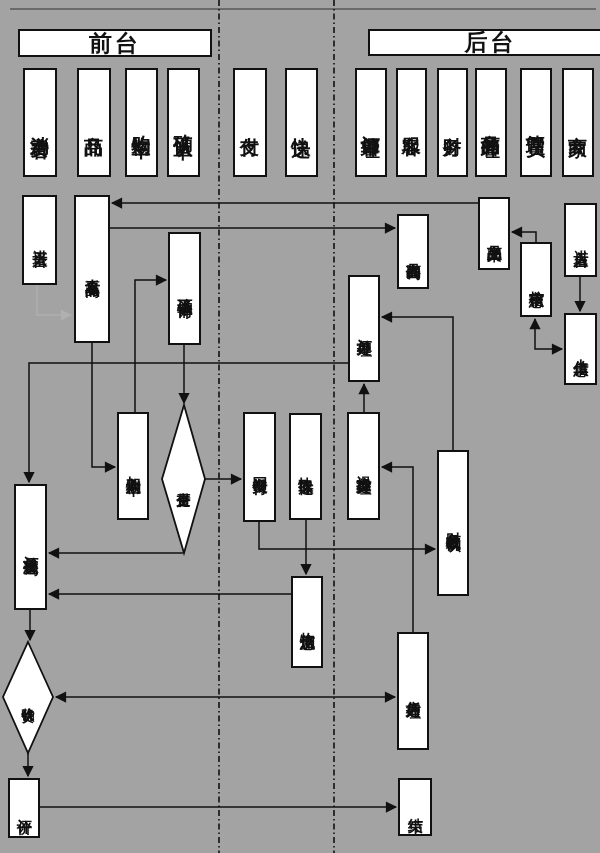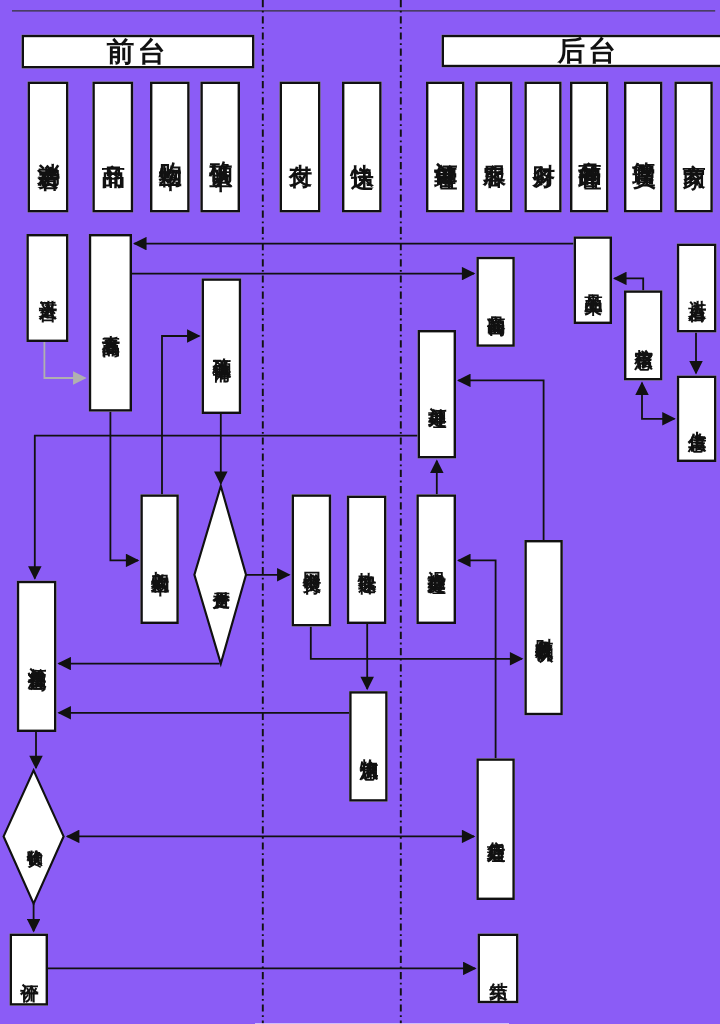--- a/index.html
+++ b/index.html
@@ -1,17 +1,17 @@
 <!DOCTYPE html>
 <html><head>
 <meta charset="utf-8">
 <style>
   html,body{margin:0;padding:0;background:#ffffff;}
   .canvas{
-    position:relative;width:600px;height:853px;background:#8b5cf6;overflow:hidden;
+    position:relative;width:600px;height:853px;background:#a3a3a3;overflow:hidden;
     font-family:"DejaVu Sans","Liberation Sans",sans-serif;color:#111;
   }
   svg.layer{position:absolute;left:0;top:0;width:600px;height:853px;}
   .box{
     position:absolute;box-sizing:border-box;background:#ffffff;border:2px solid #111;
     display:flex;align-items:center;justify-content:center;
     font-weight:bold;color:#111;text-align:center;
   }
   .vtext{writing-mode:vertical-rl;text-orientation:upright;line-height:1.0;}
   .lane-h{font-size:23px;letter-spacing:3px;}

